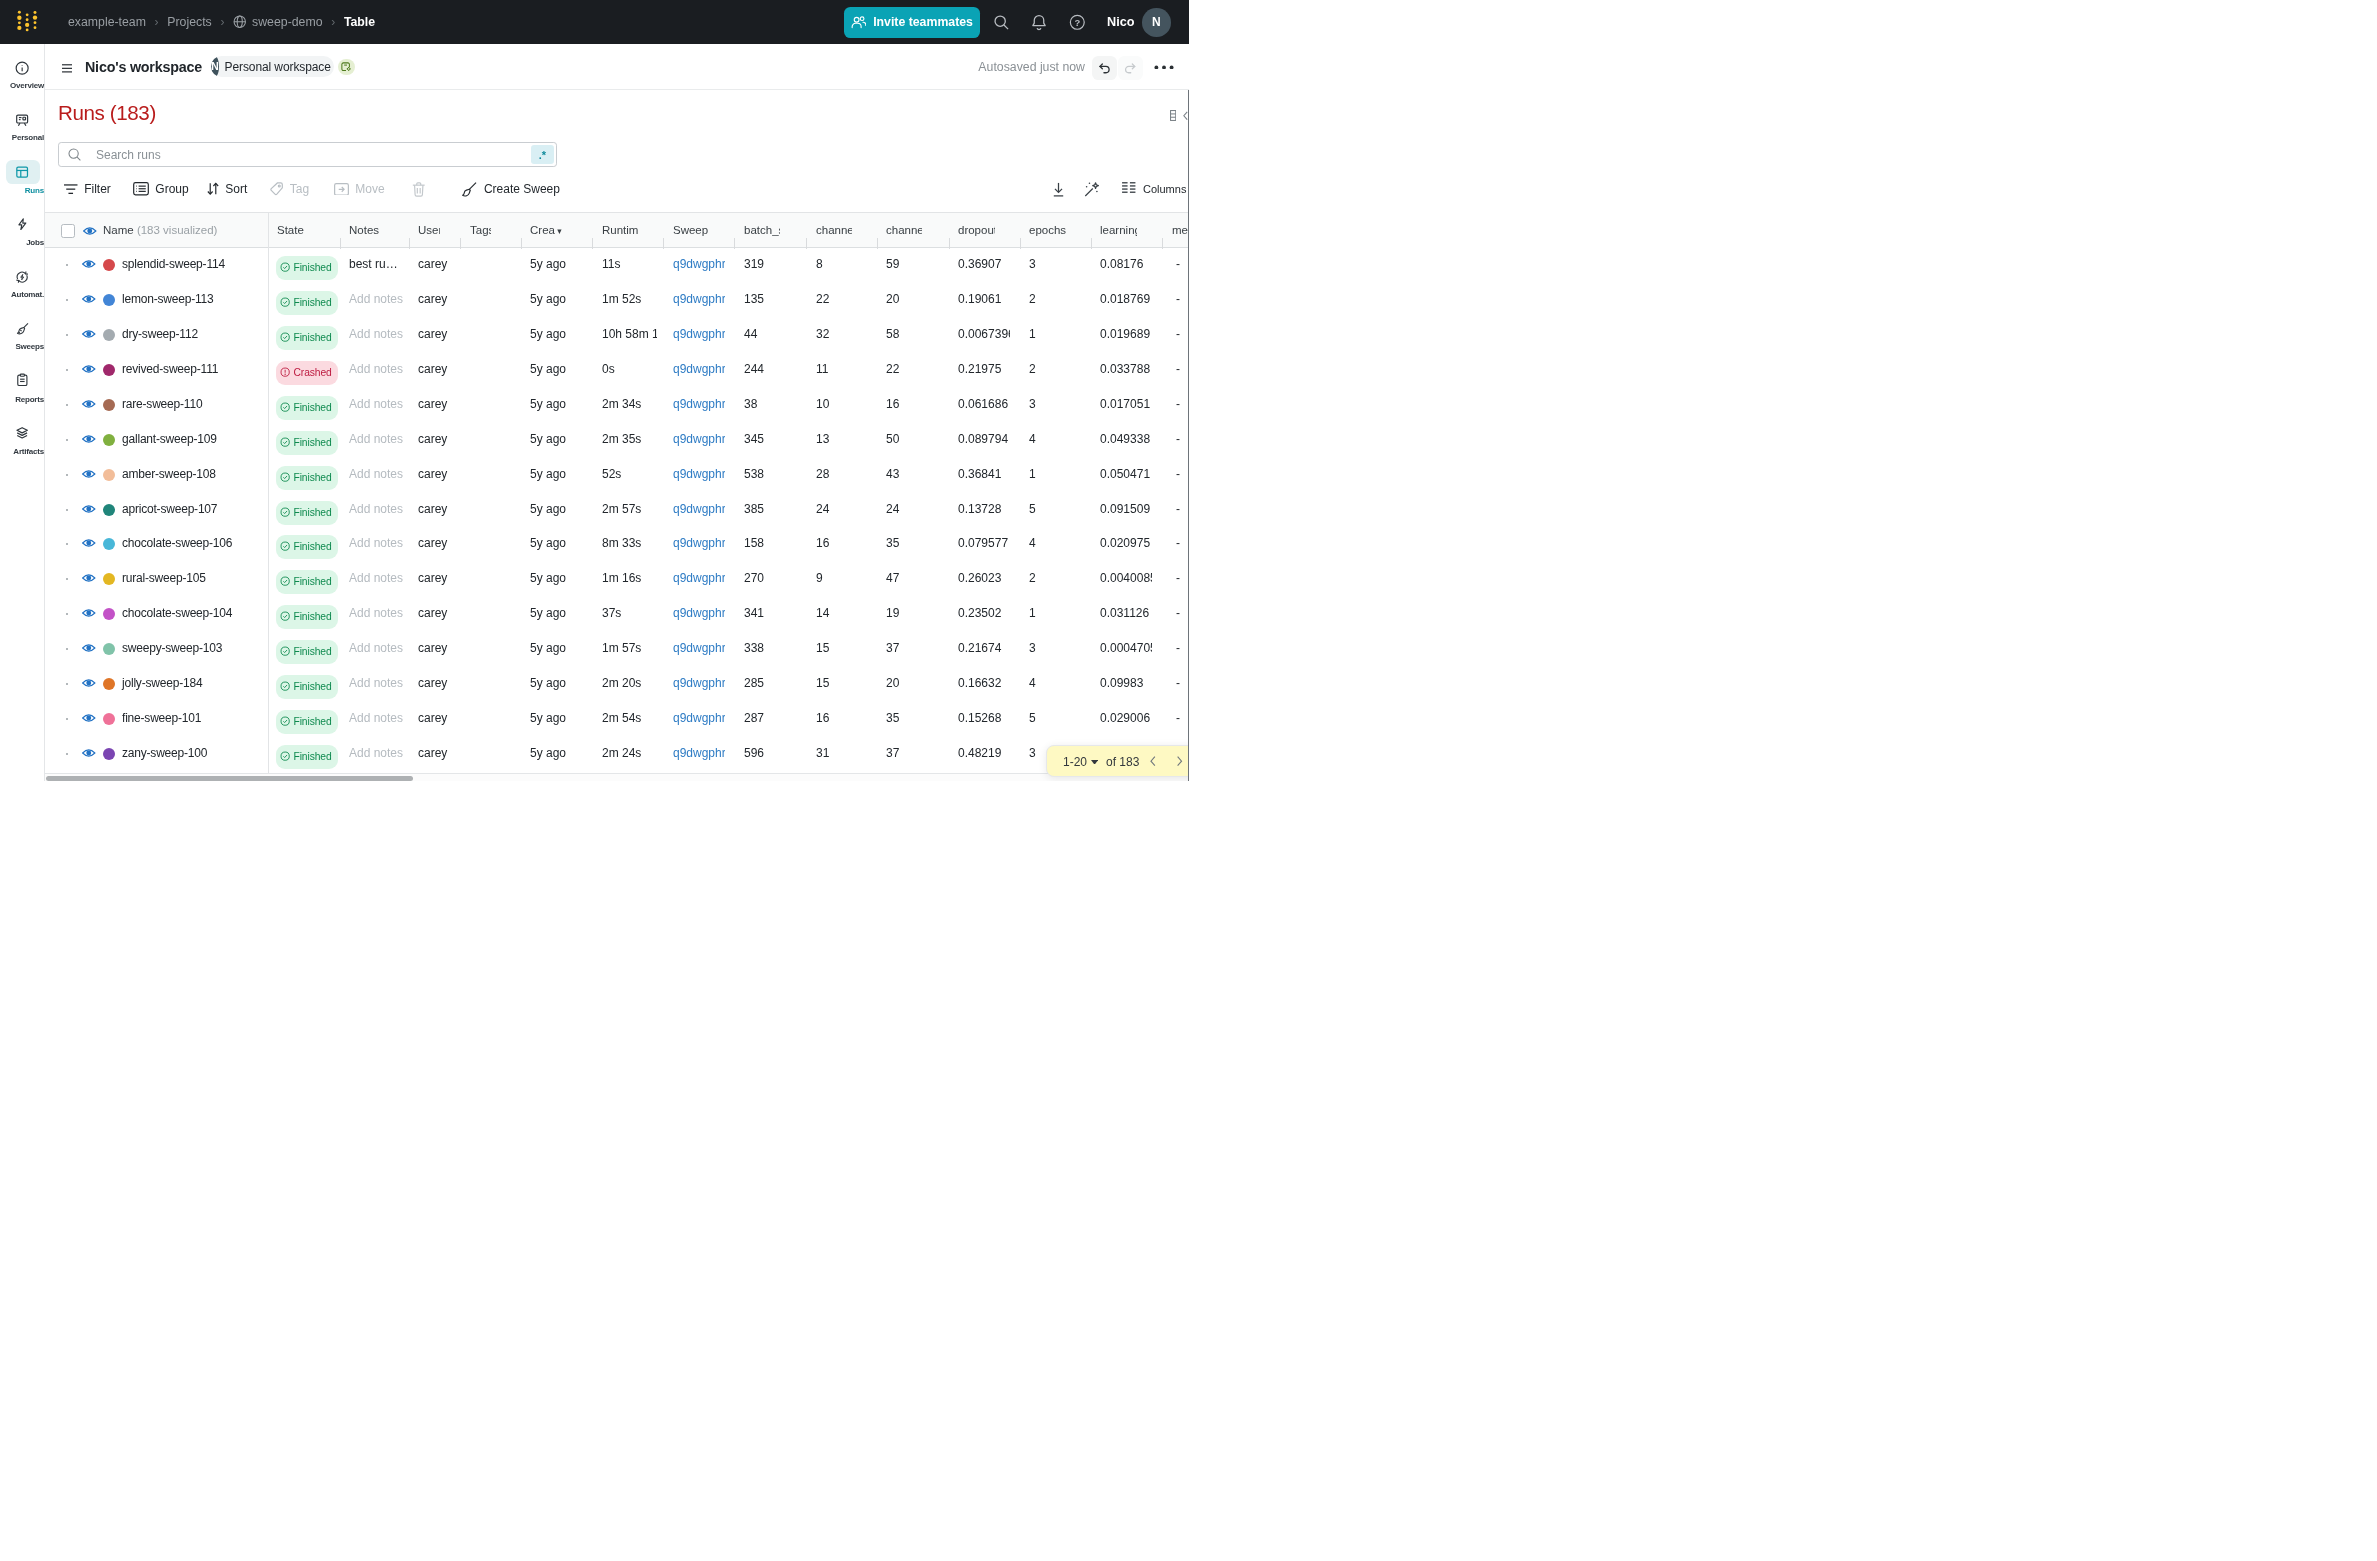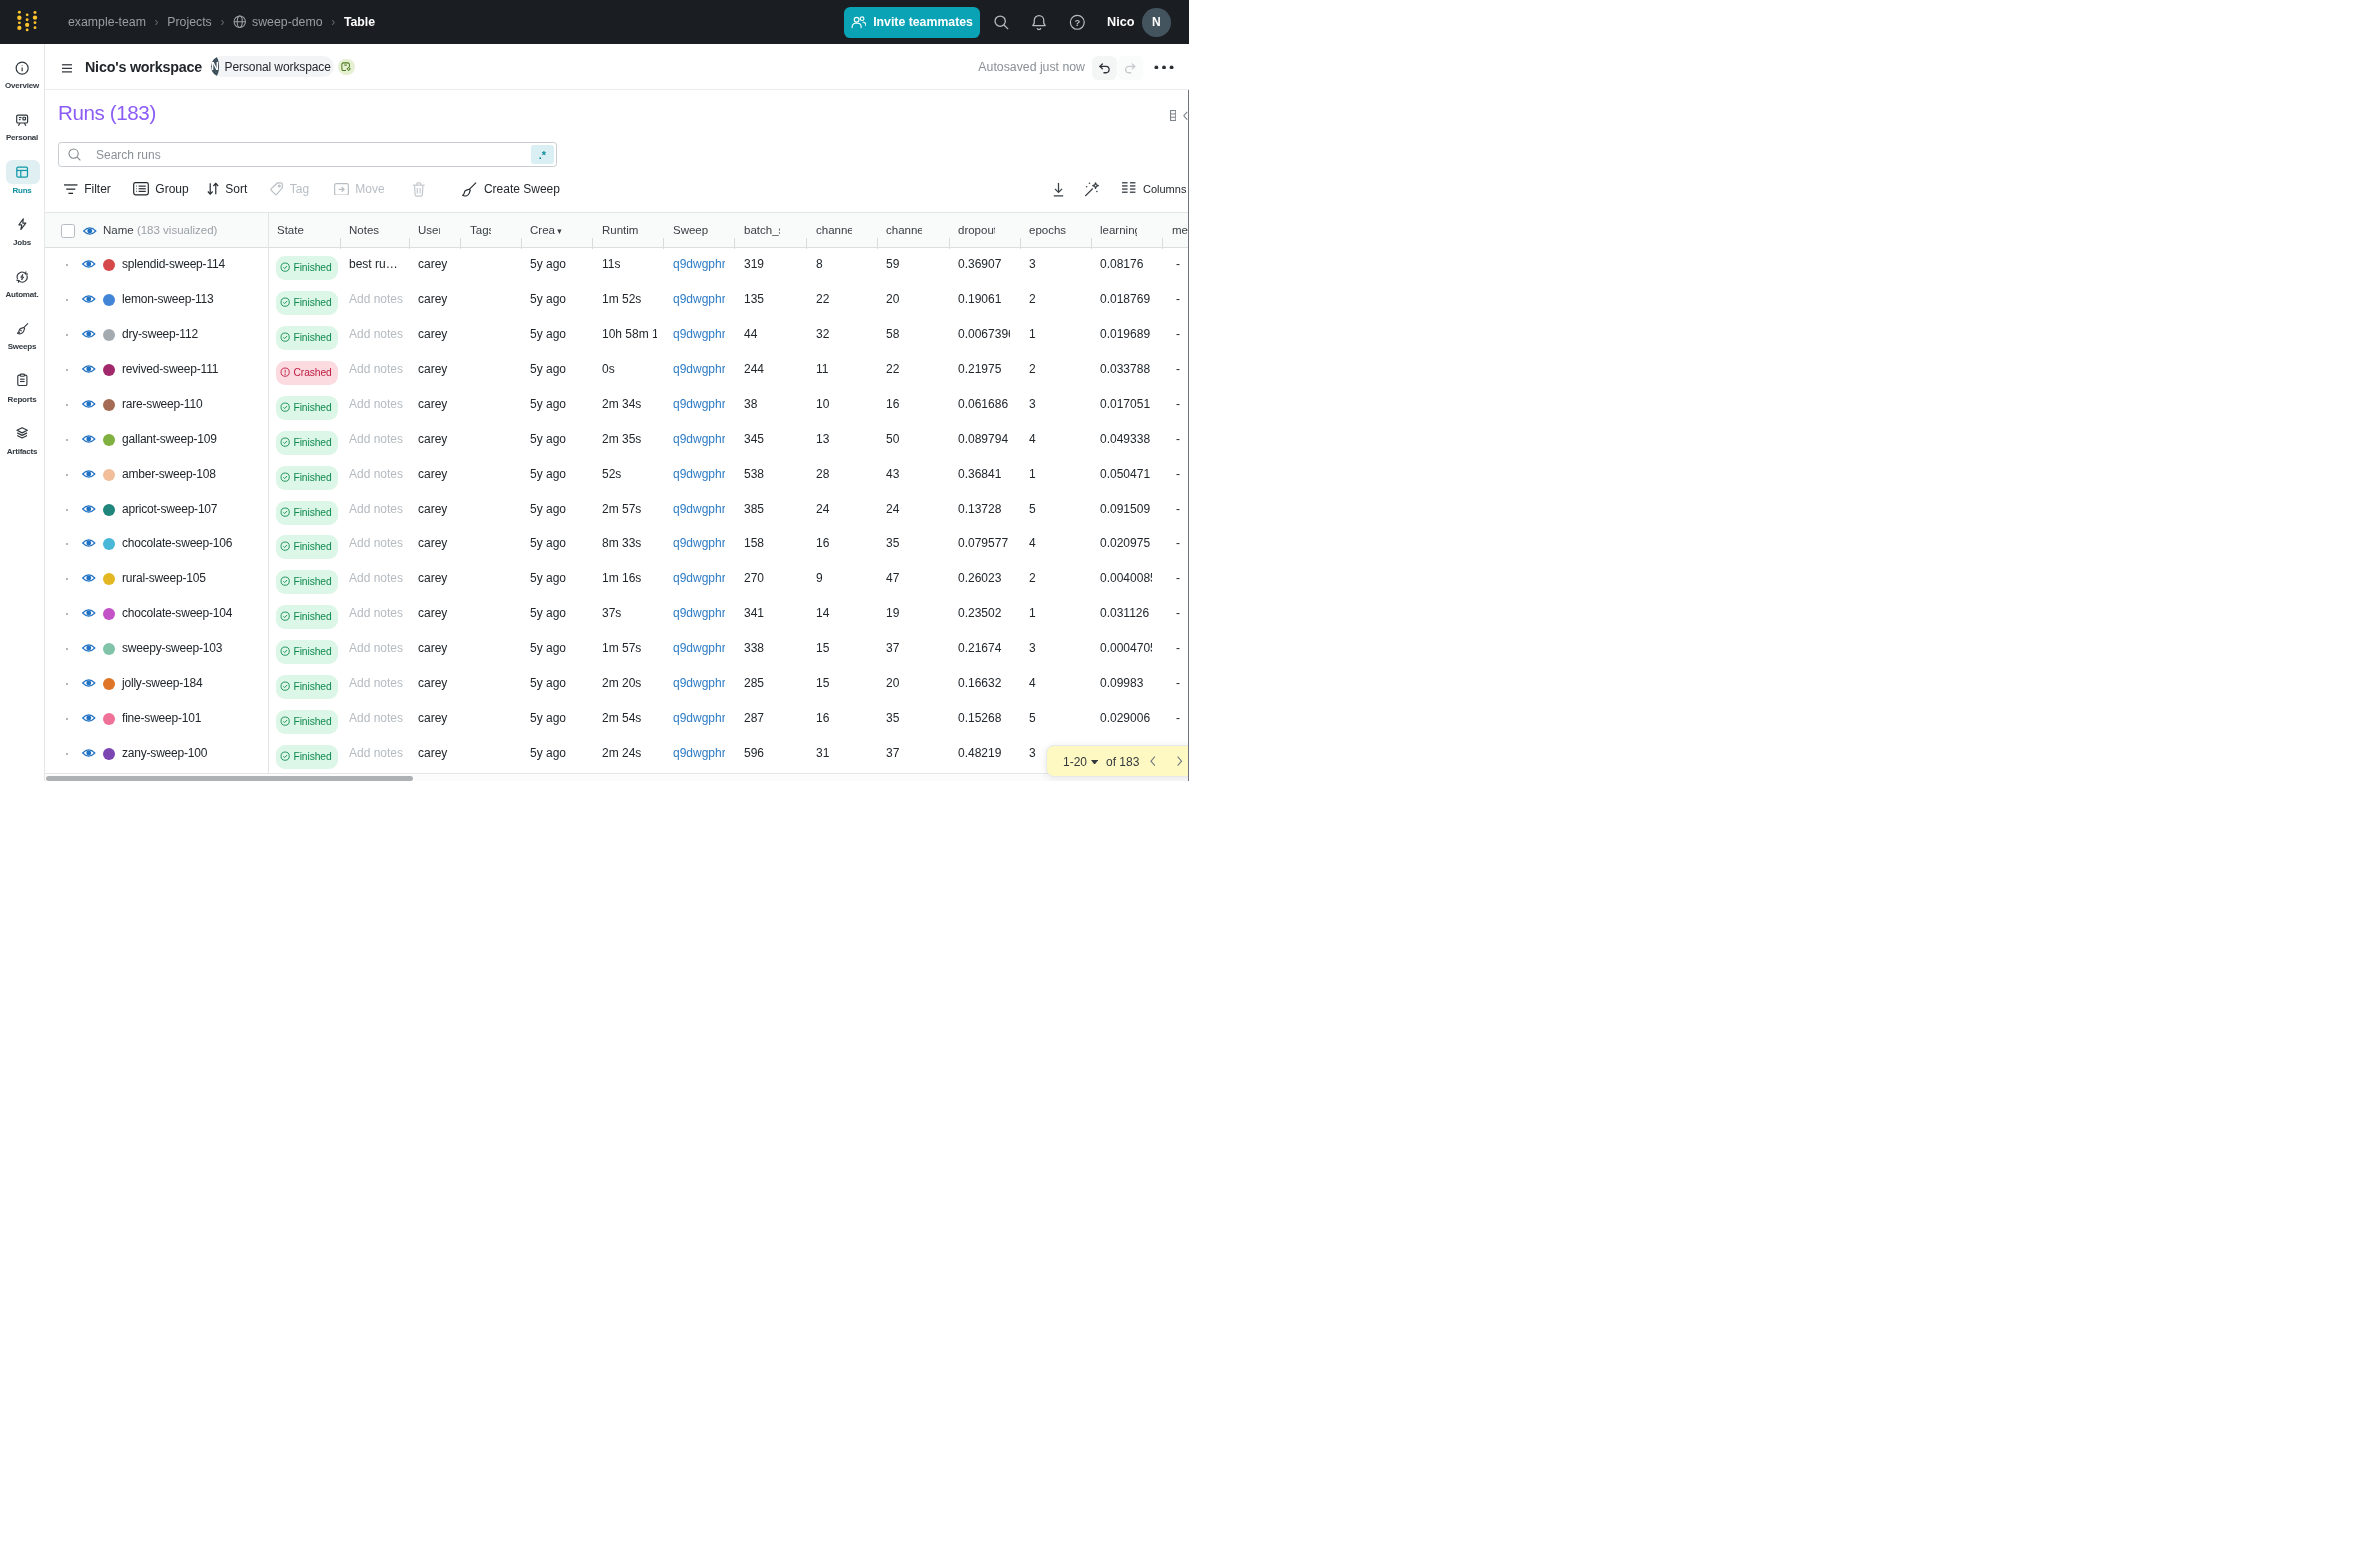--- a/index.html
+++ b/index.html
@@ -10,38 +10,38 @@
 .topbar { position:absolute; left:0; top:0; width:1189px; height:44px; background:#1a1d21; }
 .crumbs { position:absolute; left:68px; top:0; height:44px; display:flex; align-items:center; font-size:12.3px; color:#999ea3; }
 .crumbs .sep { margin:0 8.7px; color:#62686d; font-size:12px; }
 .crumbs .white { color:#fff; font-weight:700; }
 .invite { position:absolute; left:844px; top:6.7px; width:136px; height:31px; background:#0aa3b5; border-radius:6.3px; display:flex; align-items:center; justify-content:center; gap:7.1px; color:#fff; font-size:12.3px; font-weight:700; }
 .nico { position:absolute; left:1107px; top:0; height:44px; display:flex; align-items:center; color:#fff; font-size:12.7px; font-weight:700; }
 .avatar { position:absolute; left:1142px; top:8px; width:28.5px; height:28.5px; border-radius:50%; background:#44545e; color:#fff; font-size:12px; font-weight:700; display:flex; align-items:center; justify-content:center; }
 
 
 .leftnav { position:absolute; left:0; top:44px; width:45px; height:737px; background:#fff; border-right:0.8px solid #e4e6e8; }
-.nav-item { position:absolute; left:0; width:44px; text-align:center; }
+.nav-item { position:absolute; left:0; width:44px; text-align:right; }
 .nav-item .lbl { display:block; font-size:8px; font-weight:700; color:#323940; letter-spacing:-0.2px; }
 .runs-hl { position:absolute; left:5.5px; top:116px; width:34px; height:24px; background:#e0f0f2; border-radius:6.3px; }
 
 
 .wshead { position:absolute; left:45px; top:44px; width:1144px; height:46px; background:#fff; border-bottom:0.8px solid #e9ebec; }
 .wstitle { position:absolute; left:40px; top:0; height:46px; display:flex; align-items:center; font-size:14.3px; font-weight:700; color:#21262b; letter-spacing:-0.2px; }
 .wschip { position:absolute; left:166px; top:12.3px; width:123px; height:21px; overflow:hidden; background:#f2f4f5; border-radius:10.7px; display:flex; align-items:center; }
 .wschip .nc { width:21px; height:21px; border-radius:50%; background:#3f525c; color:#fff; font-size:10.3px; font-weight:700; display:flex; align-items:center; justify-content:center; }
 .wschip .t { padding:0 3.2px 0 5.5px; font-size:12px; color:#23282d; white-space:nowrap; letter-spacing:-0.1px; }
 .greenchip { position:absolute; left:293px; top:14.7px; width:16.6px; height:16.6px; background:#e5efd2;border-radius:50%; display:flex; align-items:center; justify-content:center; }
 .autosaved { position:absolute; right:104px; top:0; height:46px; display:flex; align-items:center; font-size:12.3px; color:#8a9095; }
 .undo { position:absolute; left:1047px; top:11.5px; width:25px; height:24px; background:#f4f5f5; border-radius:6.3px; display:flex; align-items:center; justify-content:center; }
 .redo { position:absolute; left:1073px; top:11.5px; width:25px; height:24px; background:#fafbfb; border-radius:6.3px; display:flex; align-items:center; justify-content:center; }
 
 
 .content { position:absolute; left:45px; top:90px; width:1144px; height:691px; background:#fff; }
-.runstitle { position:absolute; left:13px; top:10.7px; font-size:20.6px; color:#8b5cf6; letter-spacing:-0.4px; }
+.runstitle { position:absolute; left:13px; top:10.7px; font-size:20.6px; color:#b91c1c; letter-spacing:-0.4px; }
 .searchbox { position:absolute; left:13px; top:52px; width:499px; height:24.6px; border:0.8px solid #c9cdd1; border-radius:3.2px; }
 .searchbox .ph { position:absolute; left:37px; top:0; height:23px; display:flex; align-items:center; font-size:12px; color:#8a9196; }
 .regex { position:absolute; right:2.4px; top:2px; width:22.6px; height:19px; background:#d9eff4; border-radius:3.2px; color:#0d8a9b; font-size:11px; font-weight:700; display:flex; align-items:center; justify-content:center; }
 .toolbar { position:absolute; left:0; top:88px; width:1144px; height:22px; }
 .titem { position:absolute; top:0; height:22px; display:flex; align-items:center; gap:6.3px; font-size:12px; color:#23282d; }
 .titem.dis { color:#b8bec3; }
 
 
 .thead { position:absolute; left:0; top:122px; width:1144px; height:36px; background:#f9fafa; border-top:0.8px solid #e2e4e6; border-bottom:0.8px solid #dcdfe1; }
 .hcell { position:absolute; top:0; height:34px; line-height:34px; font-size:11.5px; color:#3a4045; overflow:hidden; white-space:nowrap; }

